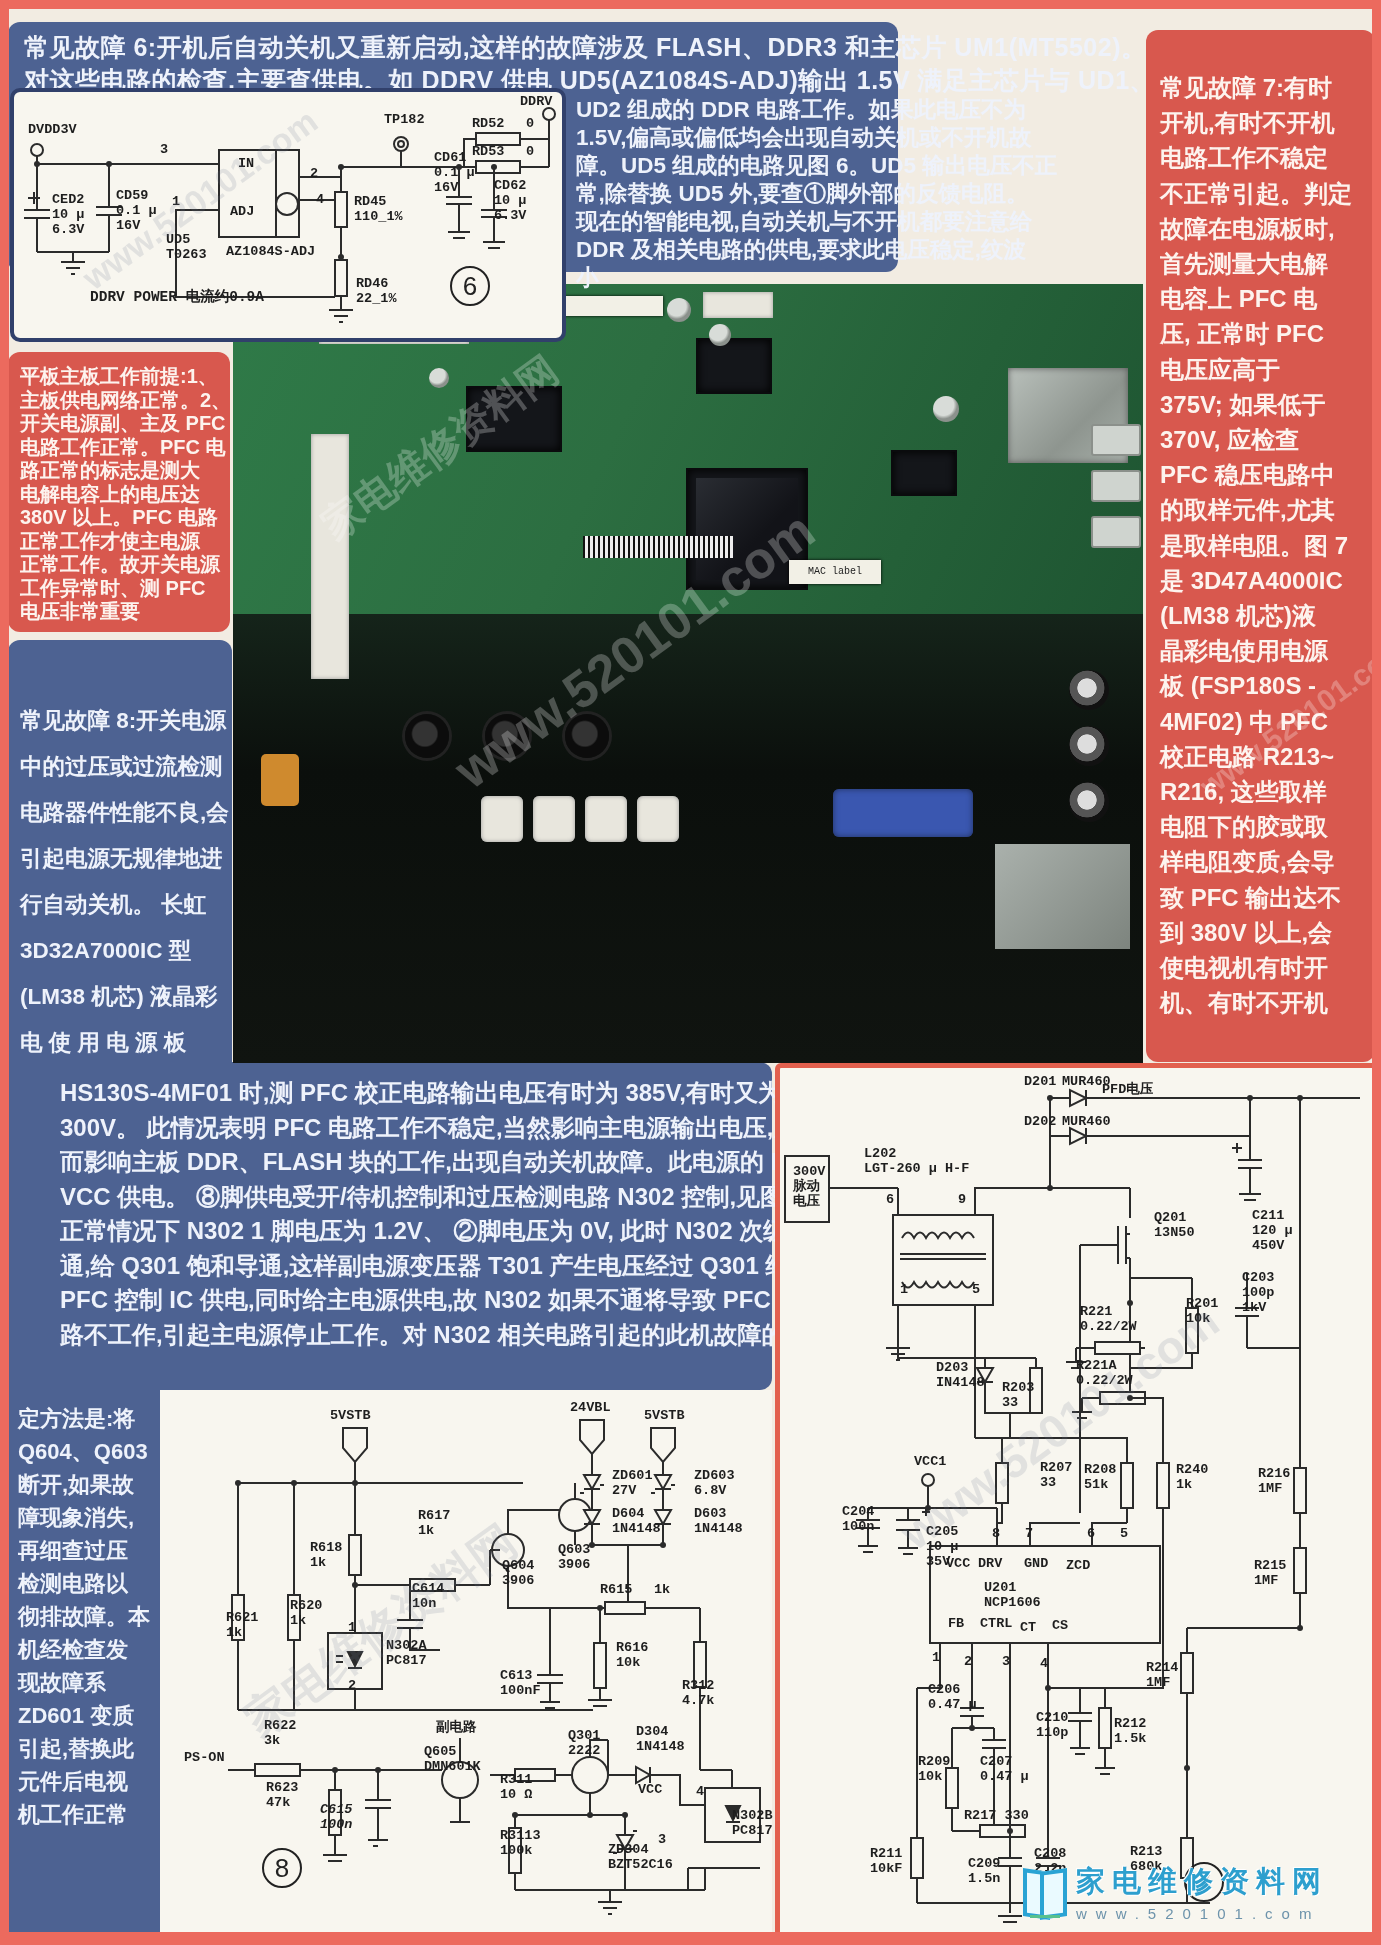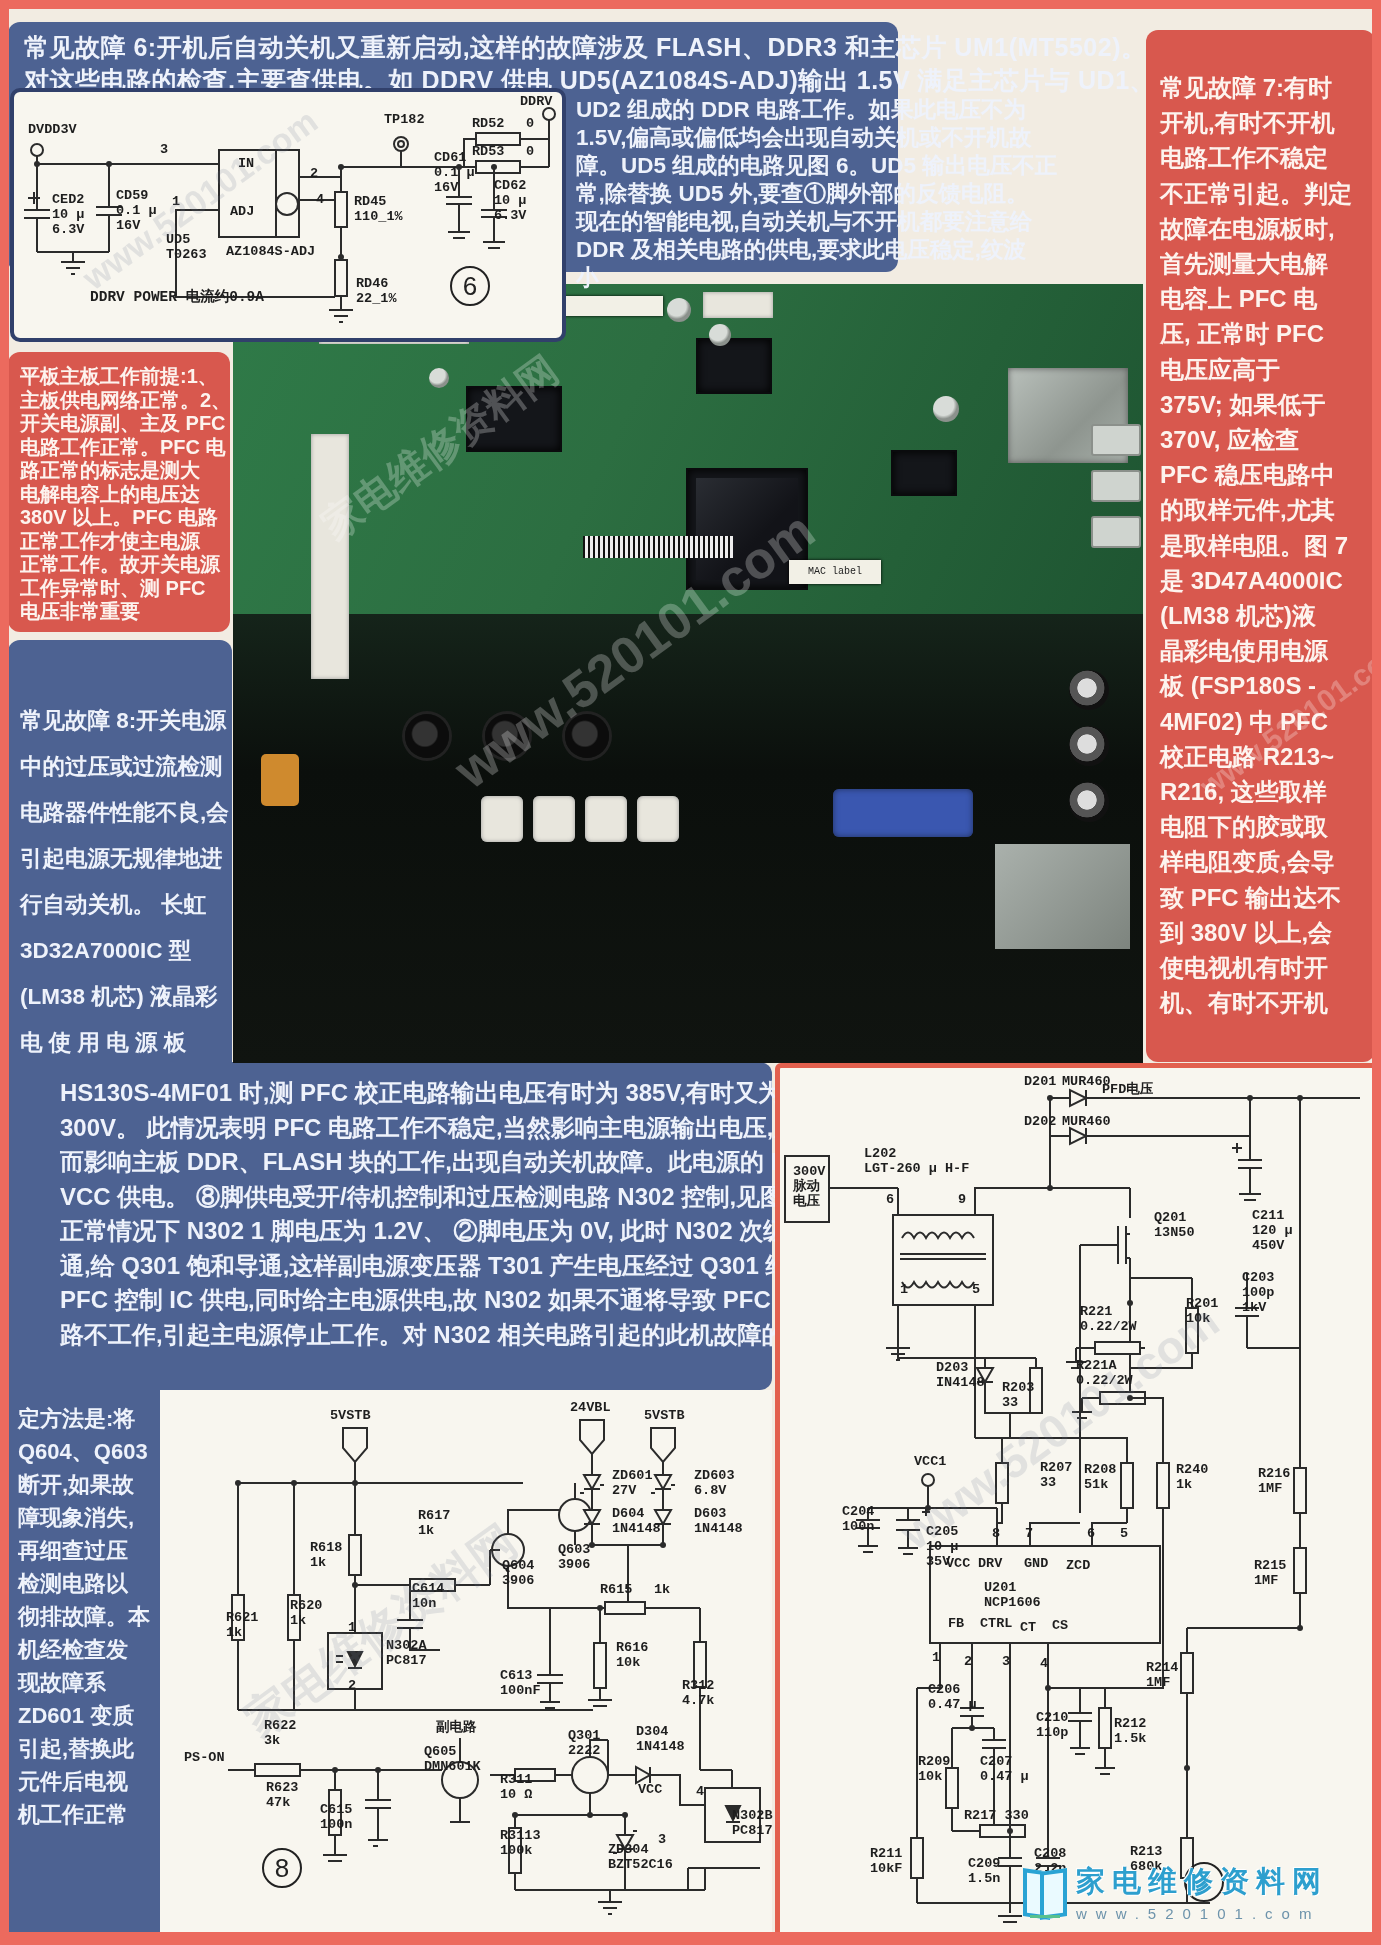--- a/index.html
+++ b/index.html
@@ -420,21 +420,21 @@
         <span class="clabel" style="left: 340px; top: 278px;">C613
 100nF</span>
         <span class="clabel" style="left: 276px; top: 330px;">副电路</span>
         <span class="clabel" style="left: 264px; top: 354px;">Q605
 DMN601K</span>
         <span class="clabel" style="left: 104px; top: 328px;">R622
 3k</span>
         <span class="clabel" style="left: 24px; top: 360px;">PS-ON</span>
         <span class="clabel" style="left: 106px; top: 390px;">R623
 47k</span>
-        <span class="clabel" style="left: 160px; top: 412px;">C615
+        <span class="clabel" style="left: 160px; top: 412px; font-style: italic;">C615
 100n</span>
         <span class="clabel" style="left: 408px; top: 338px;">Q301
 2222</span>
         <span class="clabel" style="left: 340px; top: 382px;">R311
 10 Ω</span>
         <span class="clabel" style="left: 476px; top: 334px;">D304
 1N4148</span>
         <span class="clabel" style="left: 522px; top: 288px;">R312
 4.7k</span>
         <span class="clabel" style="left: 340px; top: 438px;">R3113

